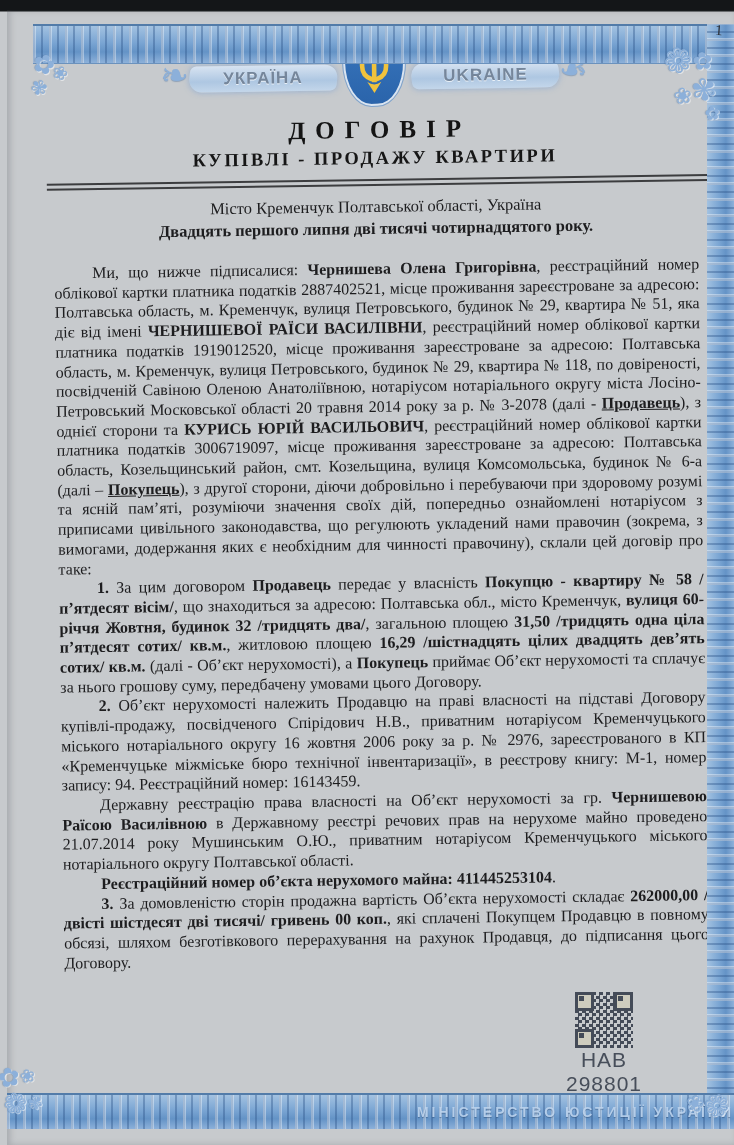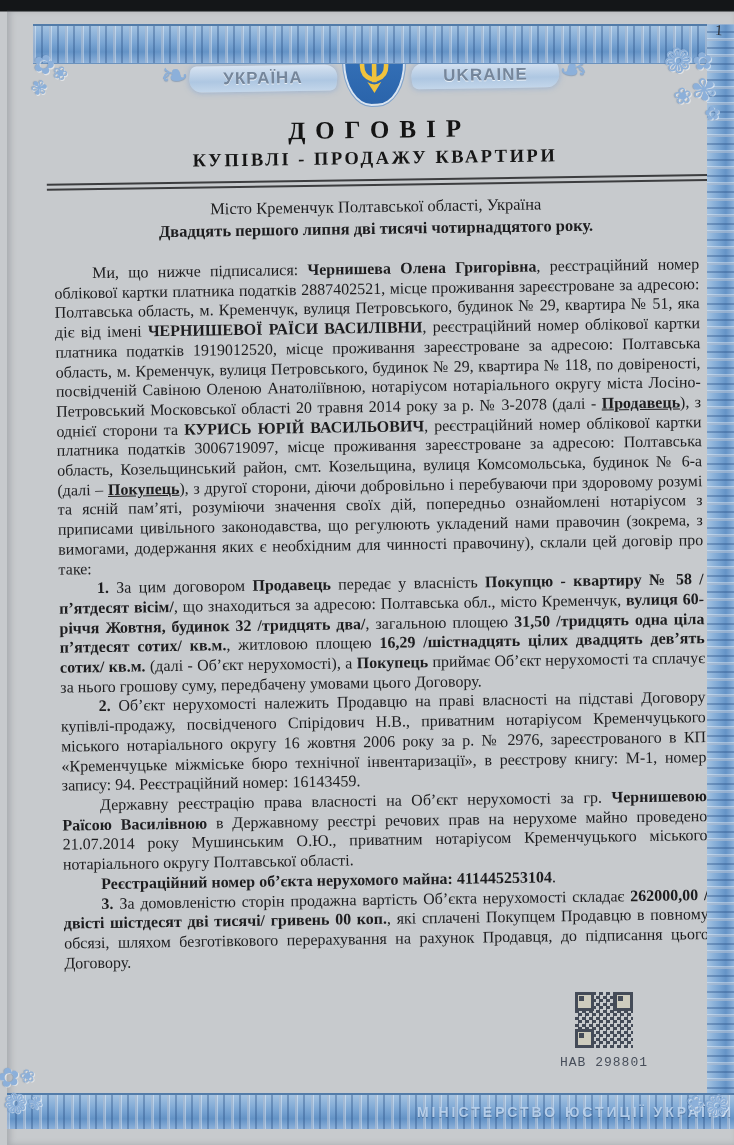--- a/index.html
+++ b/index.html
@@ -99,22 +99,22 @@
   .stamp{position:absolute;z-index:4;top:982px;right:82px;width:96px;text-align:center;}
   .qr{
     position:relative;width:58px;height:56px;margin:0 auto;opacity:.88;
     background-image:repeating-conic-gradient(#333a48 0% 25%, rgba(0,0,0,0) 0% 50%);
     background-size:7px 7px;filter:blur(.4px);
   }
   .qr .f{position:absolute;width:13px;height:13px;border:3px solid #333a48;background:#cfcdbd;}
   .qr .f i{display:block;width:5px;height:5px;margin:1px;background:#333a48;}
   .qr .f1{left:0;top:0;} .qr .f2{right:0;top:0;} .qr .f3{left:0;bottom:0;}
   .serial{
-    margin-top:7px;font-family:Liberation Mono, monospace;
-    font-size:13px;letter-spacing:1px;color:#474e5a;
+    font-family:Liberation Sans, sans-serif;
+    font-size:21px;letter-spacing:1px;color:#474e5a;
   }
   
   .warning{
     position:absolute;z-index:3;left:0;right:0;bottom:42px;text-align:center;
     font-family:"Liberation Sans","DejaVu Sans",sans-serif;
     font-size:12.5px;color:#6e7884;
   }
 </style>
 </head>
 <body>

